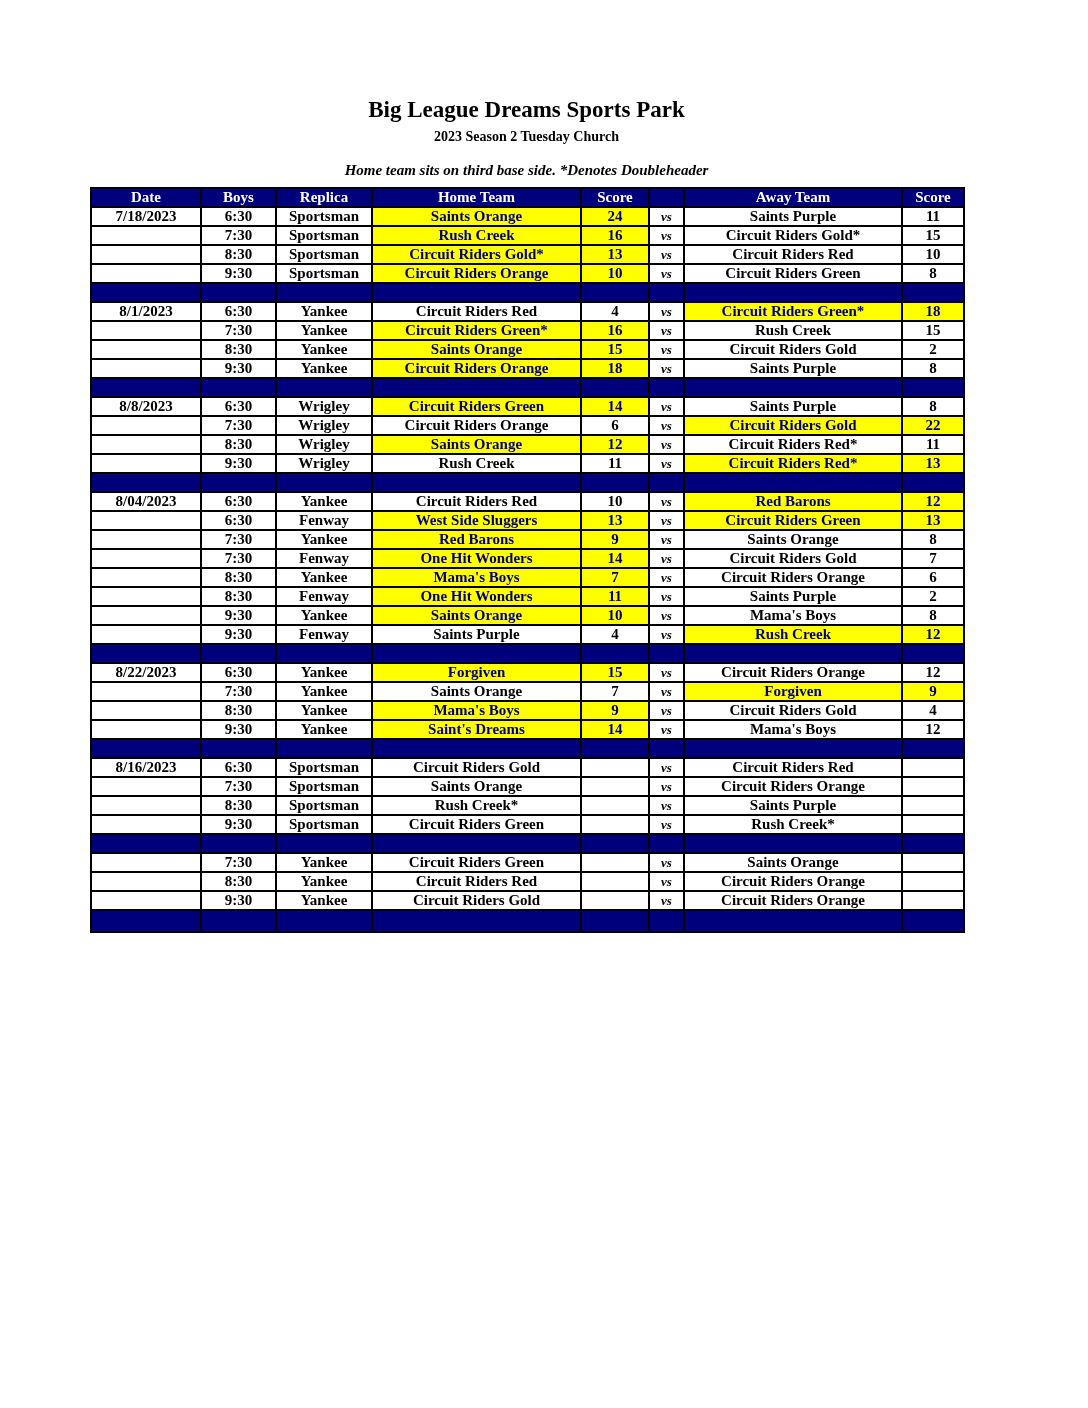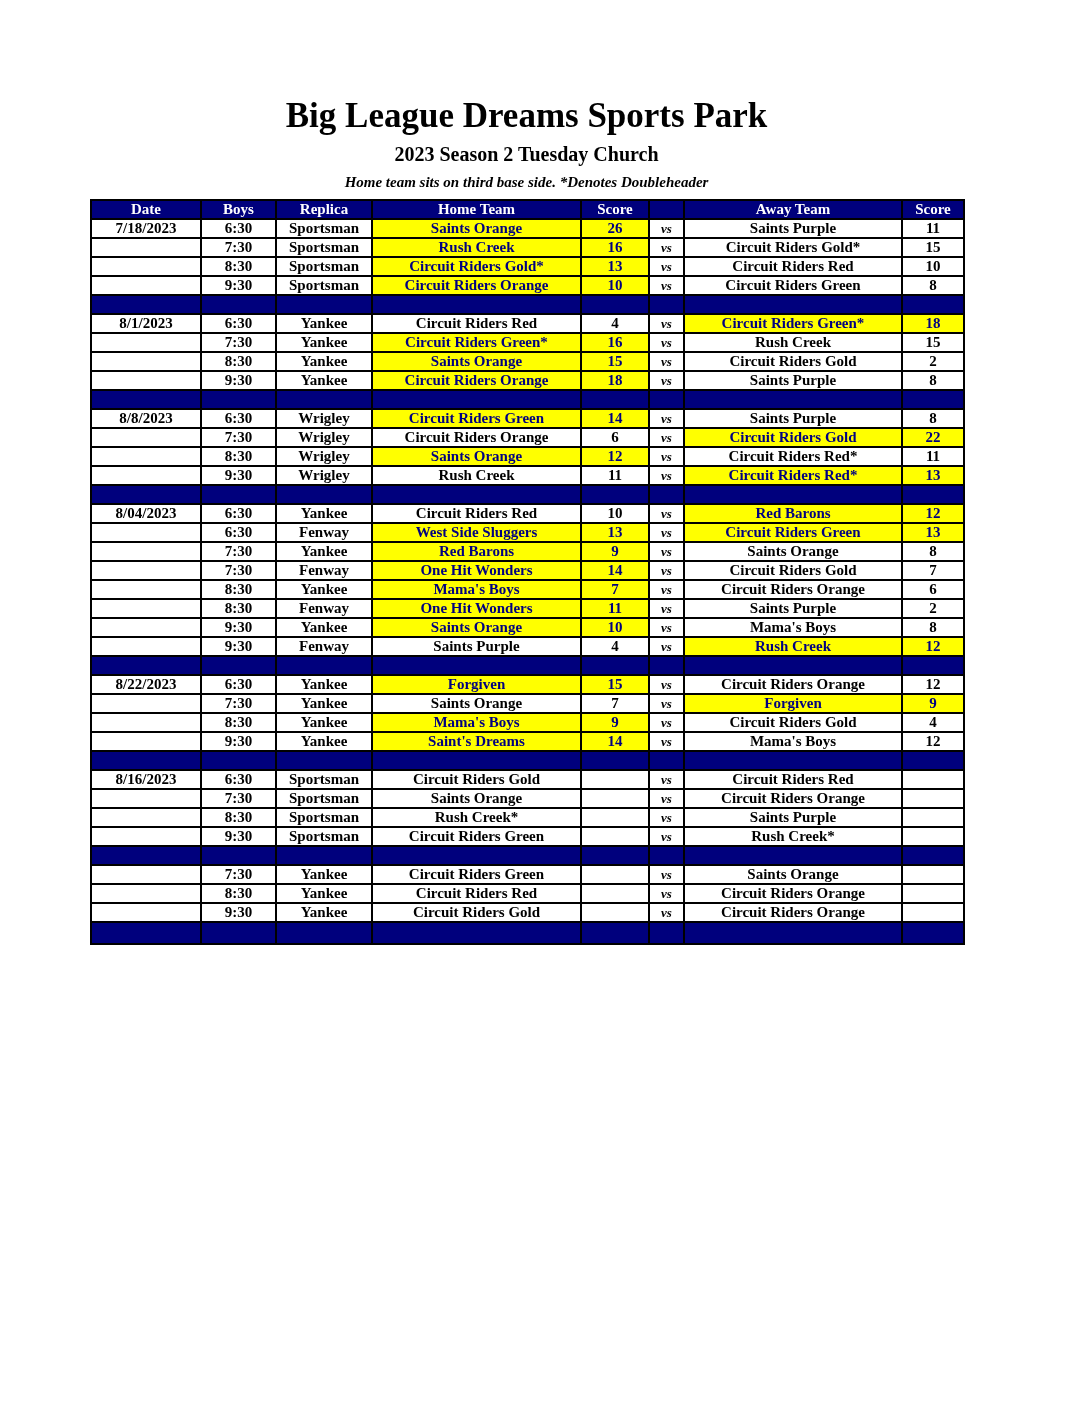--- a/index.html
+++ b/index.html
@@ -16,35 +16,35 @@
     overflow: hidden;
   }
   .header-block {
     padding-top: 97px;
     margin-left: 90px;
     width: 873px;
     text-align: center;
     color: #000000;
   }
   .doc-title {
-    font-size: 35px;
+    font-size: 23px;
     font-weight: bold;
     line-height: 1.1;
   }
   .doc-subtitle {
-    font-size: 20px;
+    font-size: 14px;
     font-weight: bold;
     margin-top: 7px;
     line-height: 1.1;
   }
   .doc-note {
     font-size: 15px;
     font-weight: bold;
     font-style: italic;
-    margin-top: 9px;
+    margin-top: 17px;
     line-height: 1.1;
   }
   table.schedule {
     border-collapse: collapse;
     table-layout: fixed;
     margin: 9px 0 8px 90px;
     width: 873px;
     border: 2px solid var(--border, #000);
   }
   .schedule th, .schedule td {
@@ -123,21 +123,21 @@
         <th>Away Team</th>
         <th>Score</th>
       </tr>
     </thead>
     <tbody>
         <tr>
           <td class="c-date">7/18/2023</td>
           <td class="c-time">6:30</td>
           <td class="c-replica">Sportsman</td>
           <td class="c-home hl">Saints Orange</td>
-          <td class="c-score hl">26</td>
+          <td class="c-score hl">24</td>
           <td class="c-vs">vs</td>
           <td class="c-away">Saints Purple</td>
           <td class="c-score">11</td>
         </tr>
         <tr>
           <td class="c-date"></td>
           <td class="c-time">7:30</td>
           <td class="c-replica">Sportsman</td>
           <td class="c-home hl">Rush Creek</td>
           <td class="c-score hl">16</td>

